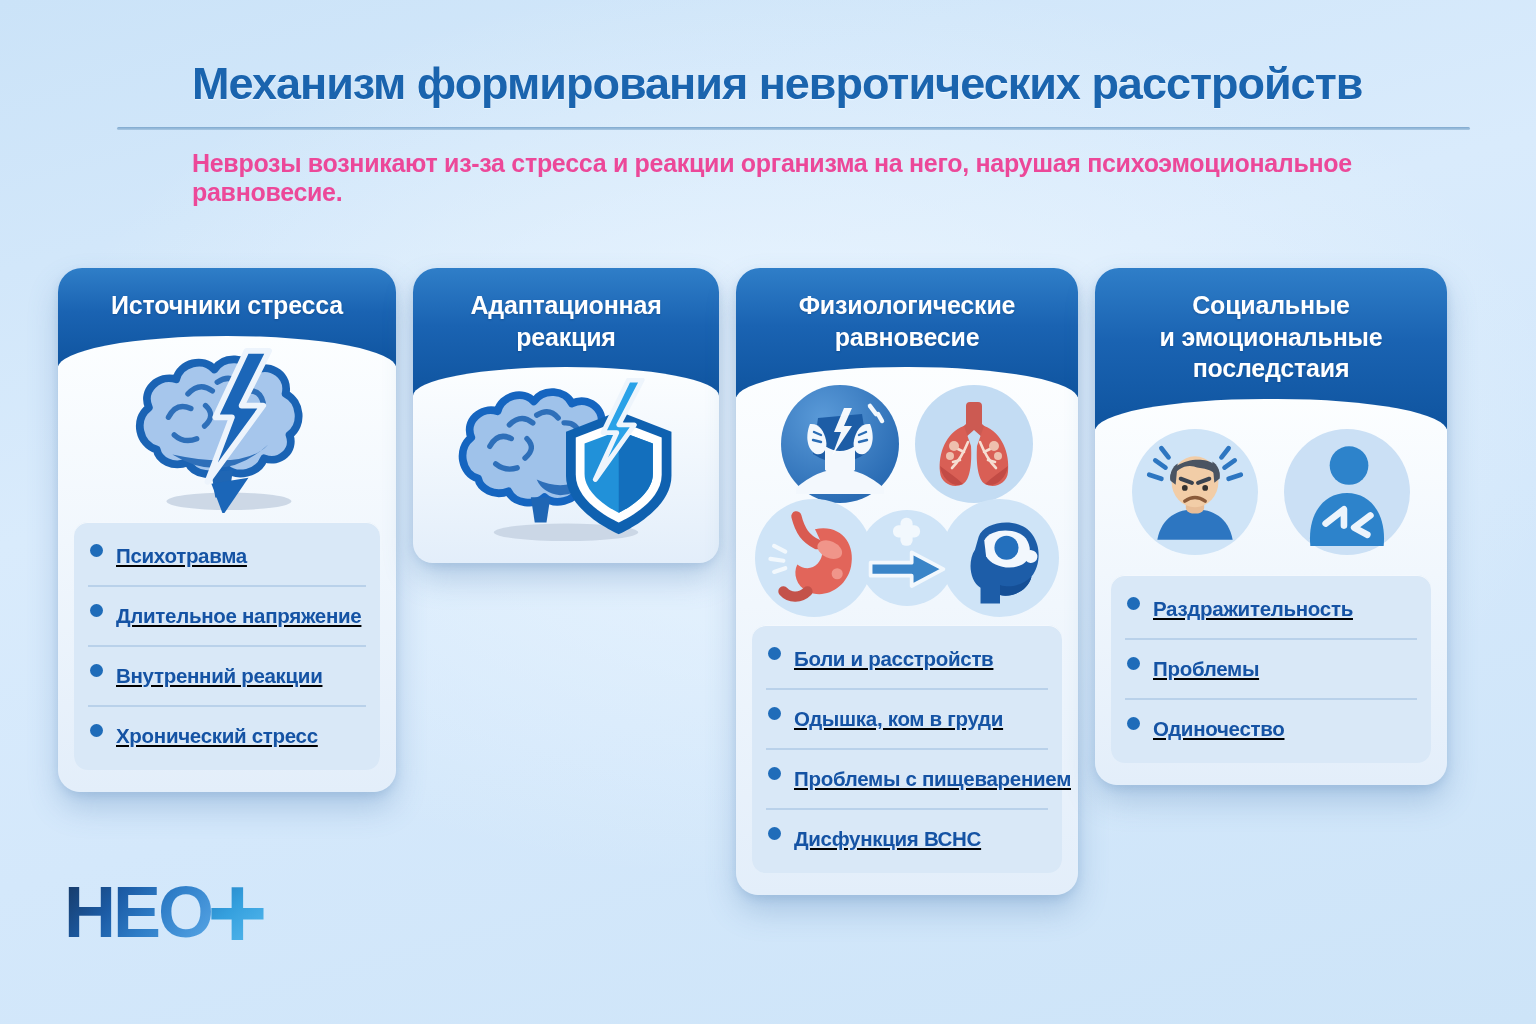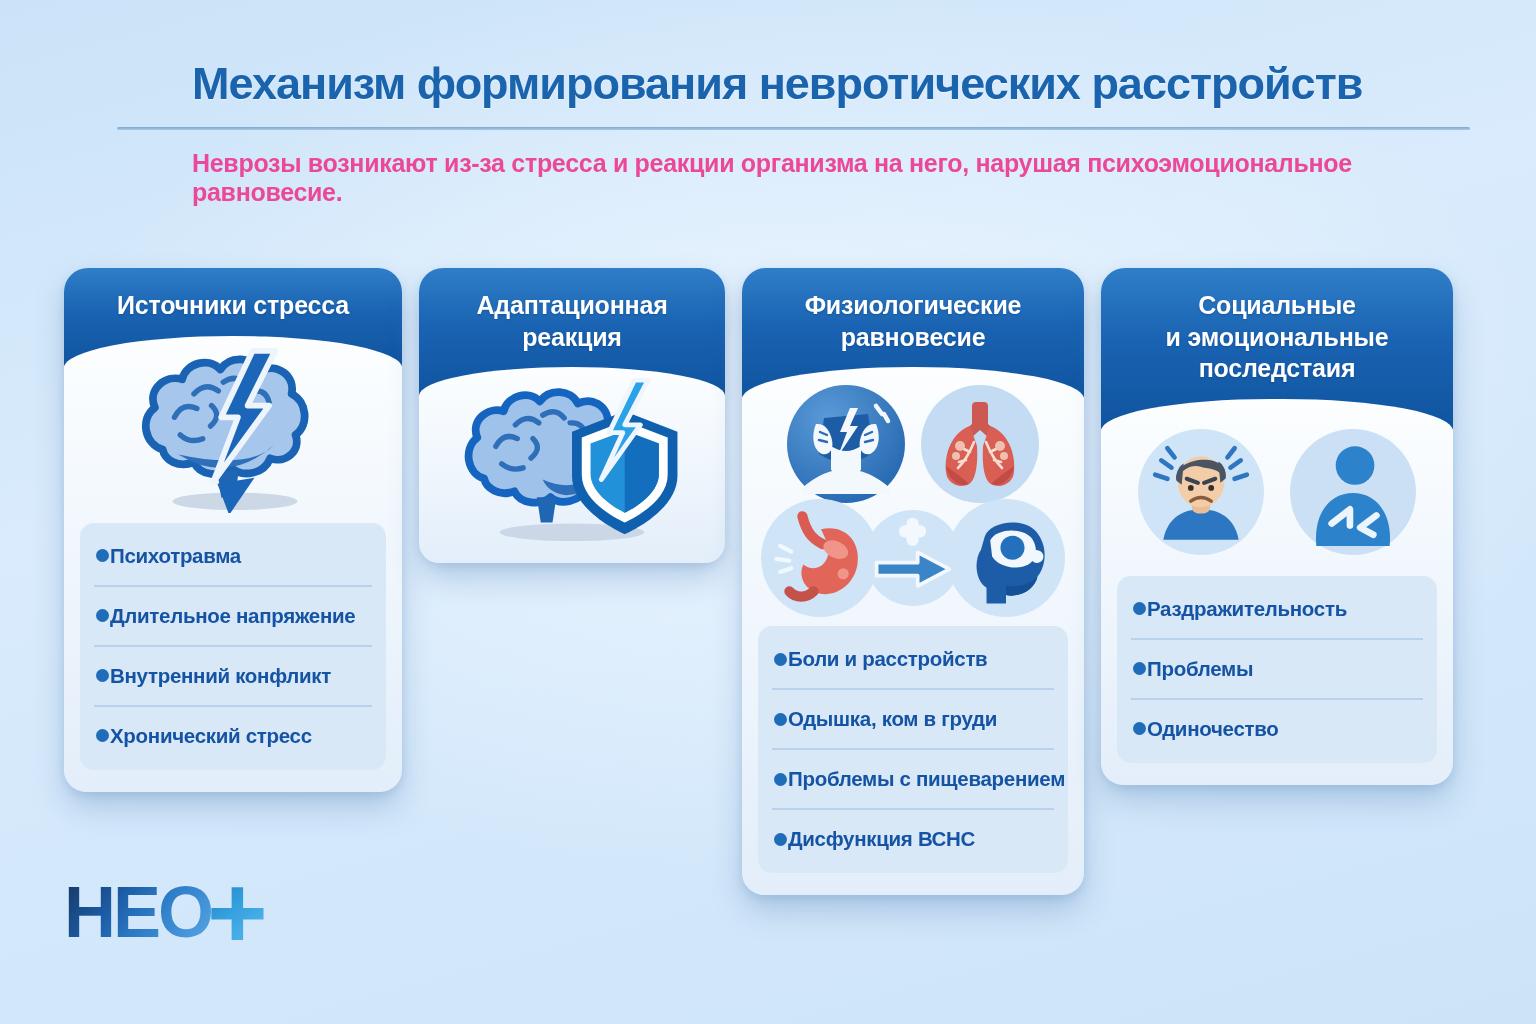--- a/index.html
+++ b/index.html
@@ -20,21 +20,21 @@
   .title-divider{
     margin:17px 80px 0 103px;height:3px;
     background:linear-gradient(180deg,#7fa9cf,#a9c8e3);
     border-radius:2px;
   }
   .page-subtitle{
     margin:19px 80px 0 178px;
     font-size:25px;font-weight:bold;color:#ec4899;letter-spacing:-.3px;
   }
   
-  .cards{position:absolute;left:64px;top:268px;width:1424px;display:flex;gap:17px;align-items:flex-start;}
+  .cards{position:absolute;left:58px;top:268px;width:1424px;display:flex;gap:17px;align-items:flex-start;}
   .card{
     position:relative;border-radius:24px;
     box-shadow:0 16px 30px rgba(80,125,180,.30), 0 4px 8px rgba(80,125,180,.18);
     background:transparent;flex:none;
   }
   .card-w1{width:338px}.card-w2{width:306px}.card-w3{width:342px}.card-w4{width:352px}
   .card-header{
     background:linear-gradient(180deg,#2f7ec8 0%,#1a63b2 45%,#0f549f 100%);
     border-radius:24px 24px 0 0;
     padding:22px 10px 44px;text-align:center;
@@ -51,21 +51,21 @@
     padding:10px 0 18px;
   }
   .icon-wrap{display:flex;align-items:center;justify-content:center;}
   .icon-wrap.h1{height:168px;}
   .icon-wrap.h4{height:150px;gap:26px;margin:8px 0 6px;}
   
   .list{
     margin:8px 16px 4px;background:#d9e8f7;border-radius:14px;
     padding:5px 14px;box-shadow:inset 0 1px 0 rgba(255,255,255,.7);
   }
-  .li-row{display:flex;align-items:center;gap:1px;padding:17px 2px;border-bottom:2px solid #b9d1ea;}
+  .li-row{display:flex;gap:13px;padding:17px 2px;border-bottom:2px solid #b9d1ea;text-decoration:underline;}
   .li-row:last-child{border-bottom:none;}
   .dot{width:13px;height:13px;border-radius:50%;background:#1f6cb9;flex:none;}
   .li-text{font-size:20.5px;font-weight:bold;color:#1553a4;letter-spacing:-.3px;white-space:nowrap;}
   
   .phys-row{display:flex;align-items:center;justify-content:center;}
   .phys-row.r1{gap:16px;margin-top:8px;}
   .phys-row.r2{margin-top:-4px;}
   .icirc{border-radius:50%;display:flex;align-items:center;justify-content:center;flex:none;}
   .icirc.big{width:118px;height:118px;}
   .icirc.dark{background:radial-gradient(circle at 35% 28%,#5a9ad8,#2a6cb4 75%);}
@@ -124,21 +124,21 @@
           <div class="li-row">
             <span class="dot"></span>
             <span class="li-text">Психотравма</span>
           </div>
           <div class="li-row">
             <span class="dot"></span>
             <span class="li-text">Длительное напряжение</span>
           </div>
           <div class="li-row">
             <span class="dot"></span>
-            <span class="li-text">Внутренний конфликт</span>
+            <span class="li-text">Внутренний реакции</span>
           </div>
           <div class="li-row">
             <span class="dot"></span>
             <span class="li-text">Хронический стресс</span>
           </div>
         </div>
     </div>
   </div>
 
   <div class="card card-w2">

